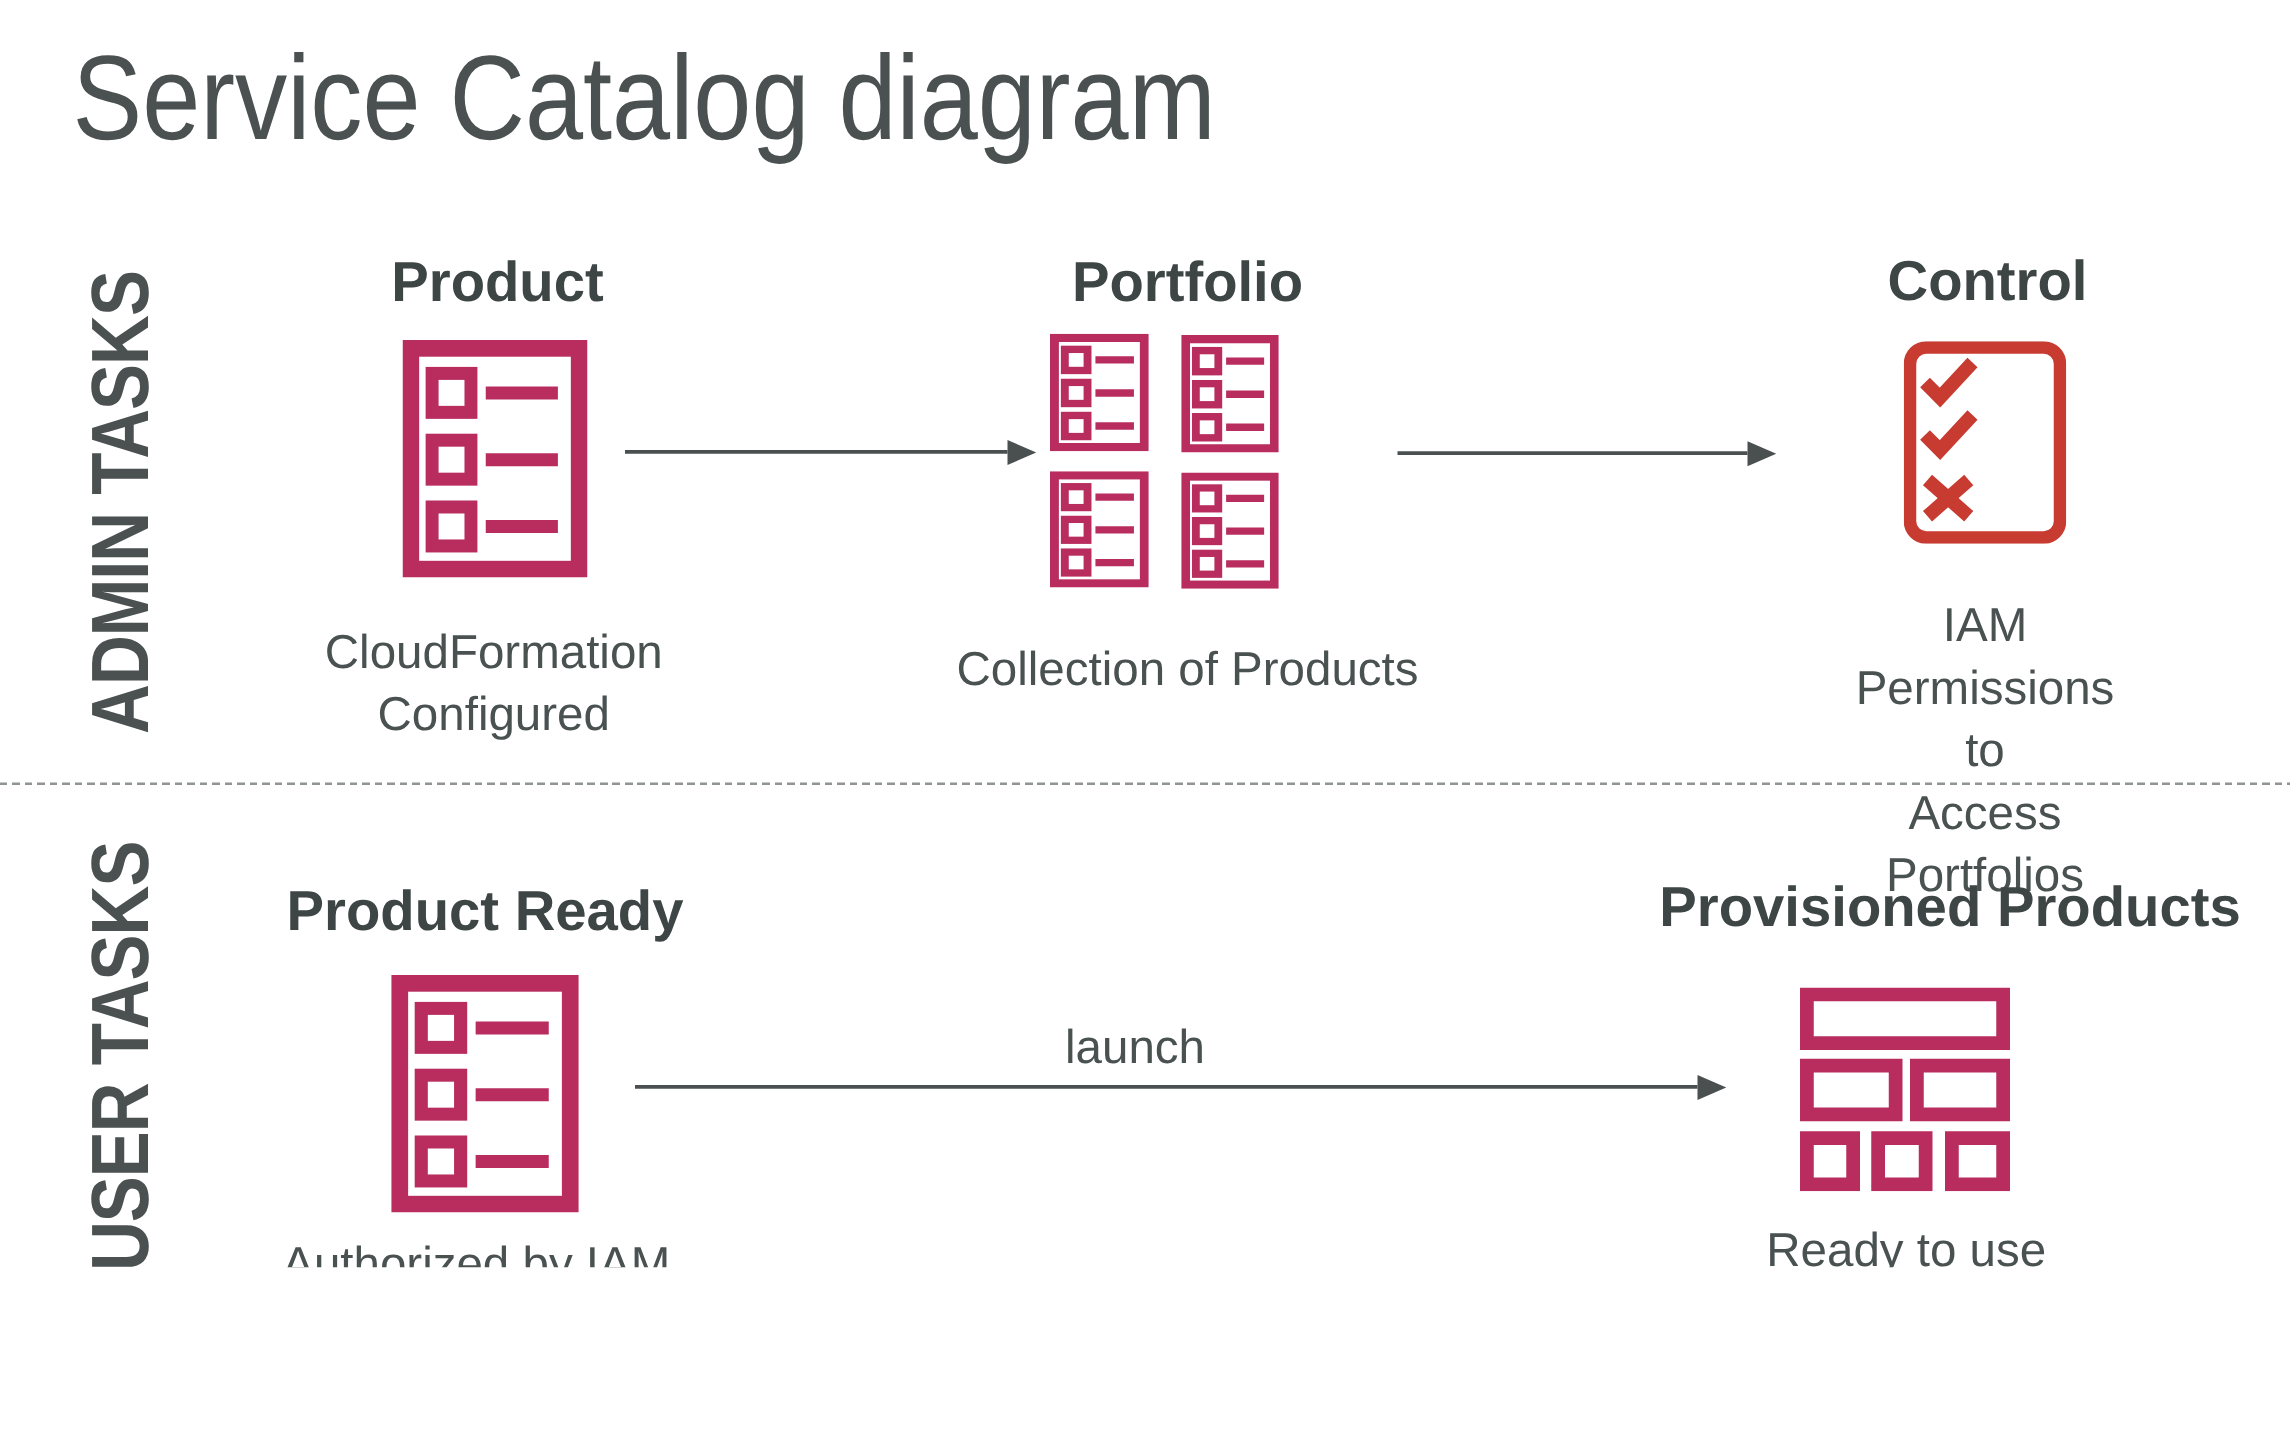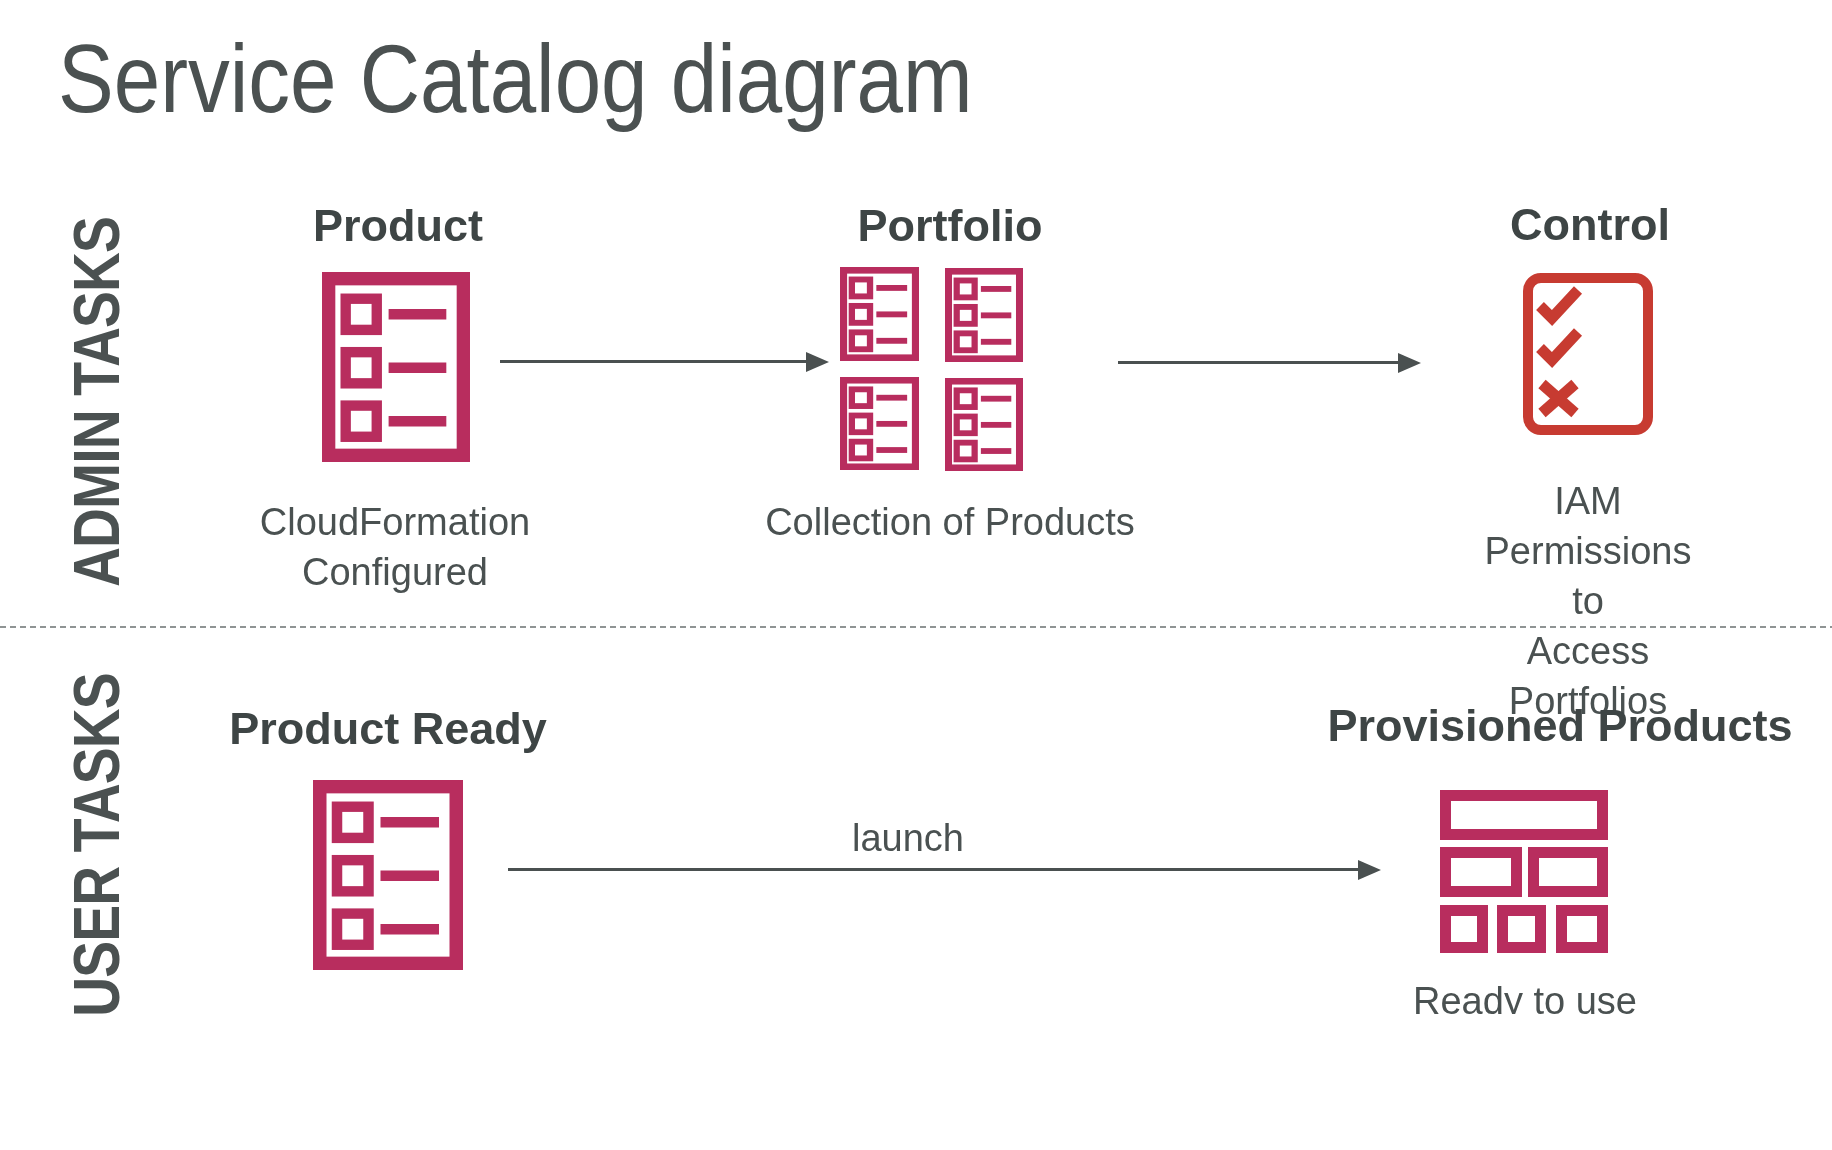--- a/index.html
+++ b/index.html
@@ -113,21 +113,21 @@
       <g fill="none" stroke="#b82d5e" stroke-width="8">
         <rect x="15" y="17" width="23" height="23"></rect>
         <rect x="15" y="53" width="23" height="23"></rect>
         <rect x="15" y="89" width="23" height="23"></rect>
         <line x1="46" y1="28.5" x2="85" y2="28.5"></line>
         <line x1="46" y1="64.5" x2="85" y2="64.5"></line>
         <line x1="46" y1="100.5" x2="85" y2="100.5"></line>
       </g>
     </svg>
   </div>
-  <div class="caption" style="left:950px;top:497px;">Collection of Products</div>
+  <div class="caption" style="left:950px;top:511px;">Collection of Products</div>
 
   <div class="arrow-line" style="left:1118px;top:361px;width:280px;"></div>
   <div class="arrow-head" style="left:1398px;top:353px;"></div>
 
   <div class="step-label" style="left:1590px;top:204px;">Control</div>
   <div class="icon" style="left:1523px;top:273px;width:130px;height:162px;">
     <svg viewBox="0 0 130 162" preserveAspectRatio="none">
       <rect x="5" y="5" width="120" height="152" rx="13" fill="none" stroke="#c73b31" stroke-width="10"></rect>
       <g fill="none" stroke="#c73b31" stroke-width="11">
         <polyline points="17,33 29,45 55,17"></polyline>
@@ -149,20 +149,21 @@
       <g fill="none" stroke="#b82d5e" stroke-width="7">
         <rect x="16" y="18" width="21" height="21"></rect>
         <rect x="16" y="54" width="21" height="21"></rect>
         <rect x="16" y="90" width="21" height="21"></rect>
         <line x1="45" y1="28.5" x2="84" y2="28.5"></line>
         <line x1="45" y1="64.5" x2="84" y2="64.5"></line>
         <line x1="45" y1="100.5" x2="84" y2="100.5"></line>
       </g>
     </svg>
   </div>
+  <div class="caption" style="left:381px;top:987px;">Authorized by IAM</div>
 
   <div class="caption" style="left:908px;top:813px;">launch</div>
   <div class="arrow-line" style="left:508px;top:868px;width:850px;"></div>
   <div class="arrow-head" style="left:1358px;top:860px;"></div>
 
   <div class="step-label" style="left:1560px;top:705px;">Provisioned Products</div>
   <div class="icon" style="left:1440px;top:790px;width:168px;height:163px;">
     <svg viewBox="0 0 168 163" preserveAspectRatio="none">
       <g fill="none" stroke="#b82d5e" stroke-width="11">
         <rect x="5.5" y="5.5" width="157" height="39"></rect>

